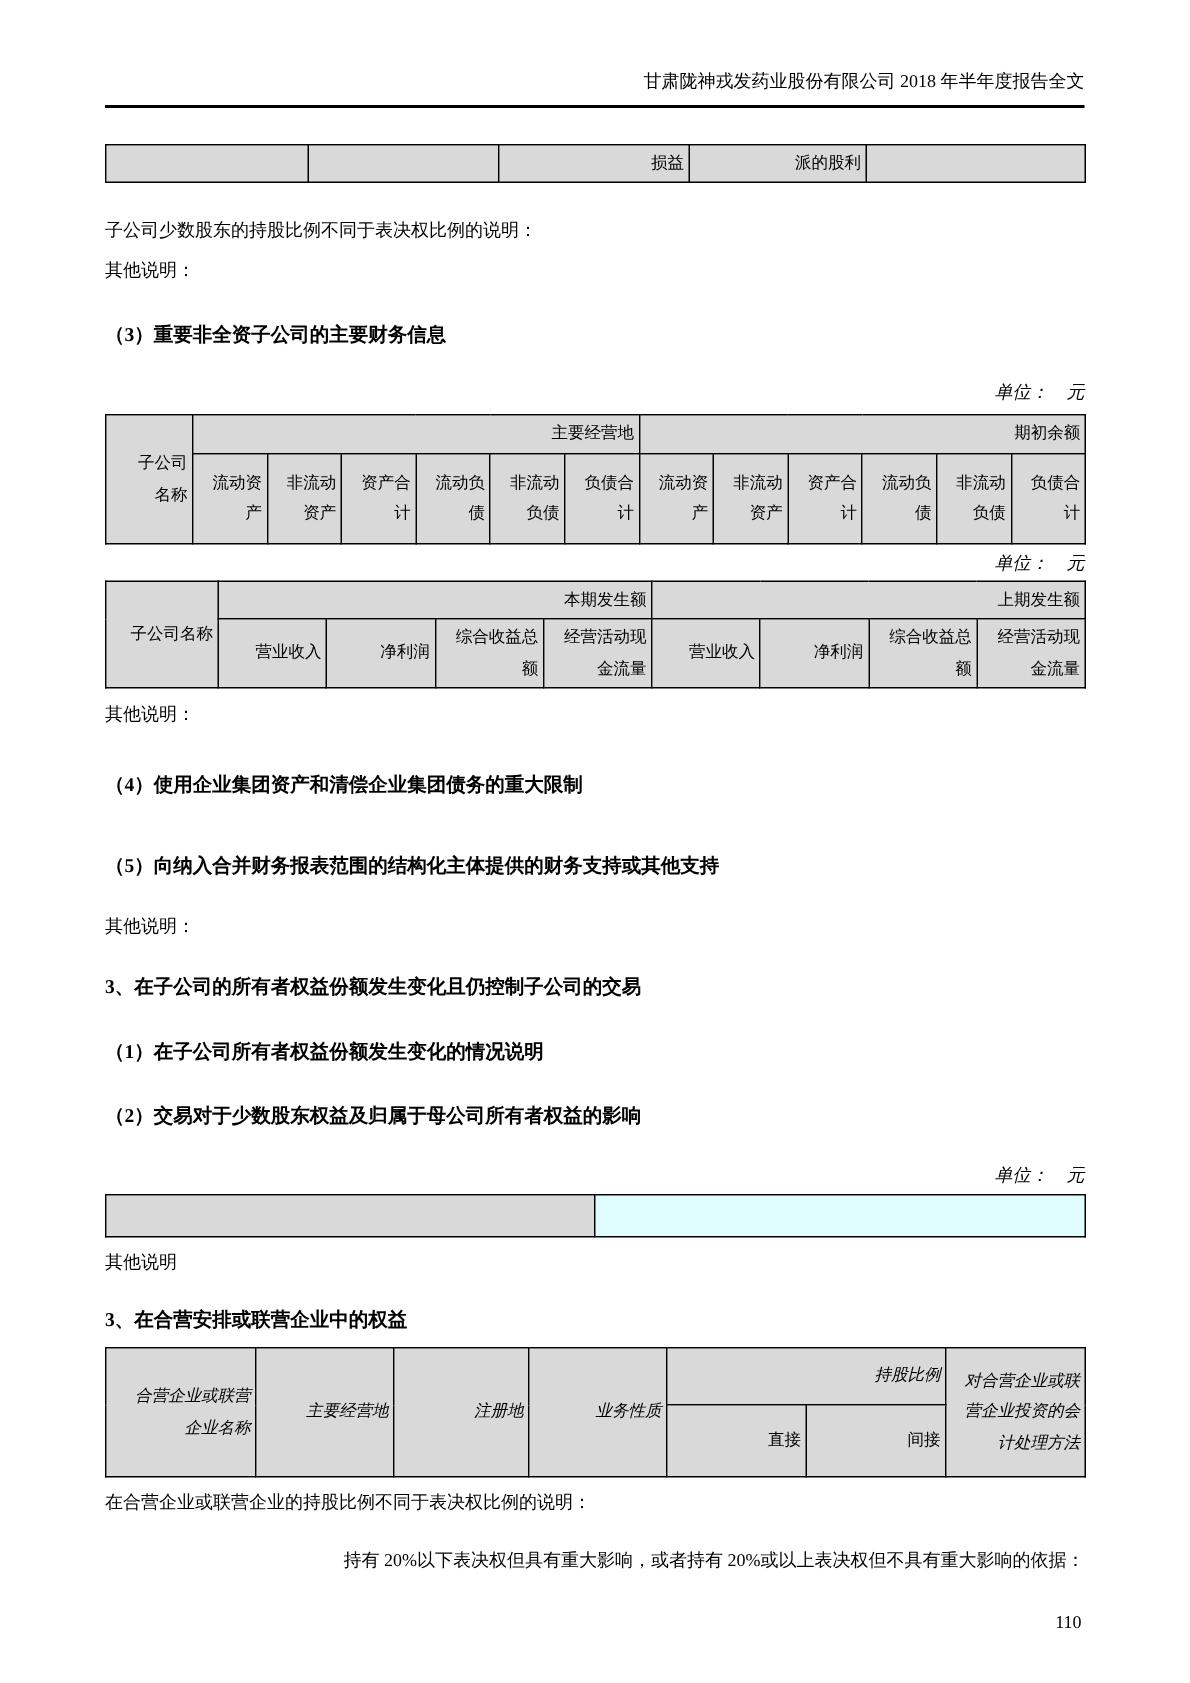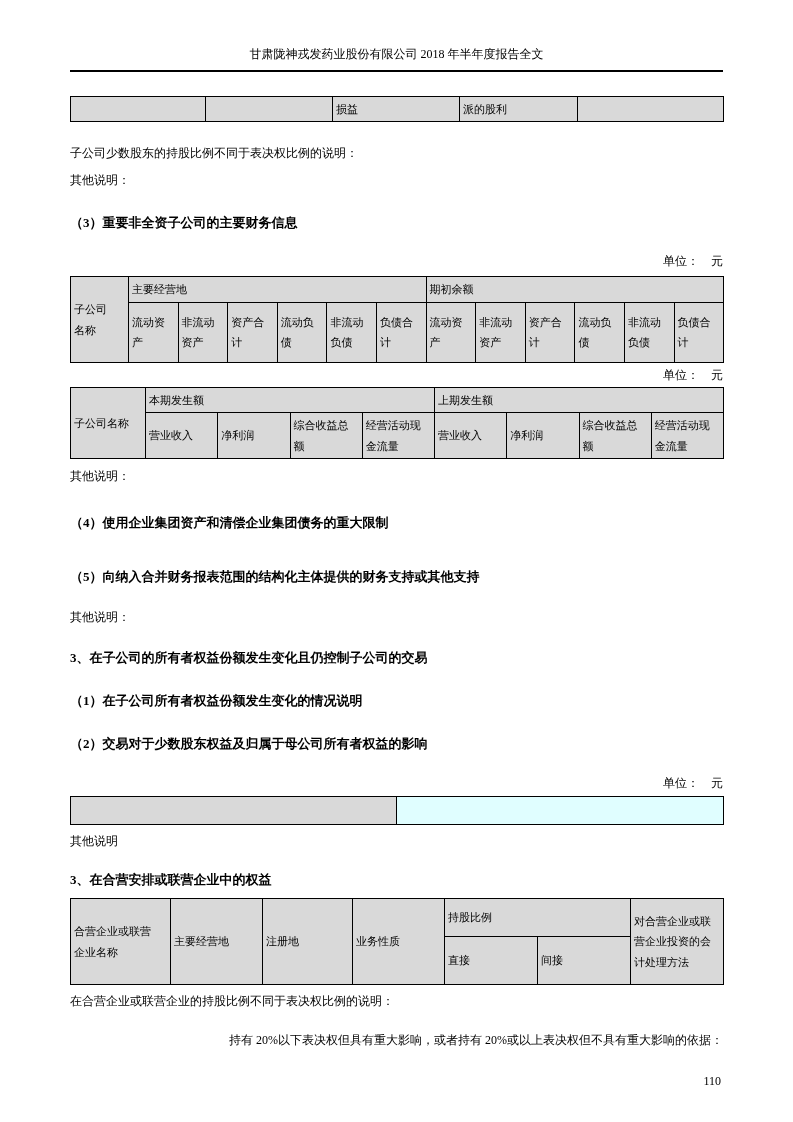--- a/index.html
+++ b/index.html
@@ -15,66 +15,67 @@
     padding:0 70px;
     background:#ffffff;
     color:#000;
     font-family:"Liberation Serif","DejaVu Serif",serif;
     overflow:hidden;
   }
   .doc-header{
     padding-top:46px;
     padding-bottom:8px;
     border-bottom:2px solid var(--border);
-    text-align:center;
+    text-align:right;
     font-size:12px;
     line-height:16px;
   }
   .para{
     font-size:12px;
     line-height:17px;
     margin:0;
   }
   .heading{
     font-size:13px;
     font-weight:bold;
     line-height:18px;
     margin:0;
   }
   .unit-line{
     font-size:12px;
     line-height:15px;
     text-align:right;
     margin:0;
+    font-style:italic;
   }
   table.tbl{
     border-collapse:collapse;
     table-layout:fixed;
     width:653px;
     border:1.5px solid var(--border);
   }
   table.tbl td{
     border:1px solid var(--border);
     font-size:11px;
     line-height:1.85;
-    text-align:left;
+    text-align:right;
     vertical-align:middle;
     padding:2px 3px;
     white-space:pre-line;
     overflow:hidden;
   }
   .hdr-cell{background:var(--header-gray);}
   .cyan-cell{background:var(--highlight-cyan);}
   .t-continued td{height:21px;}
   .t-balance tr.r1 td{height:24px;}
   .t-balance tr.r2 td{height:60px;font-family:Liberation Serif, serif;}
   .t-perf tr.r1 td{height:24px;}
   .t-perf tr.r2 td{height:46px;}
   .t-impact td{height:28px;}
-  .t-jv tr.r1 td{height:38px;}
+  .t-jv tr.r1 td{height:38px;font-style:italic;}
   .t-jv tr.r2 td{height:48px;}
   .page-number{
     position:absolute;
     top:1074px;
     right:72px;
     font-size:12px;
   }
   .mt-sm{margin-top:5px;}
 </style>
 </head>

